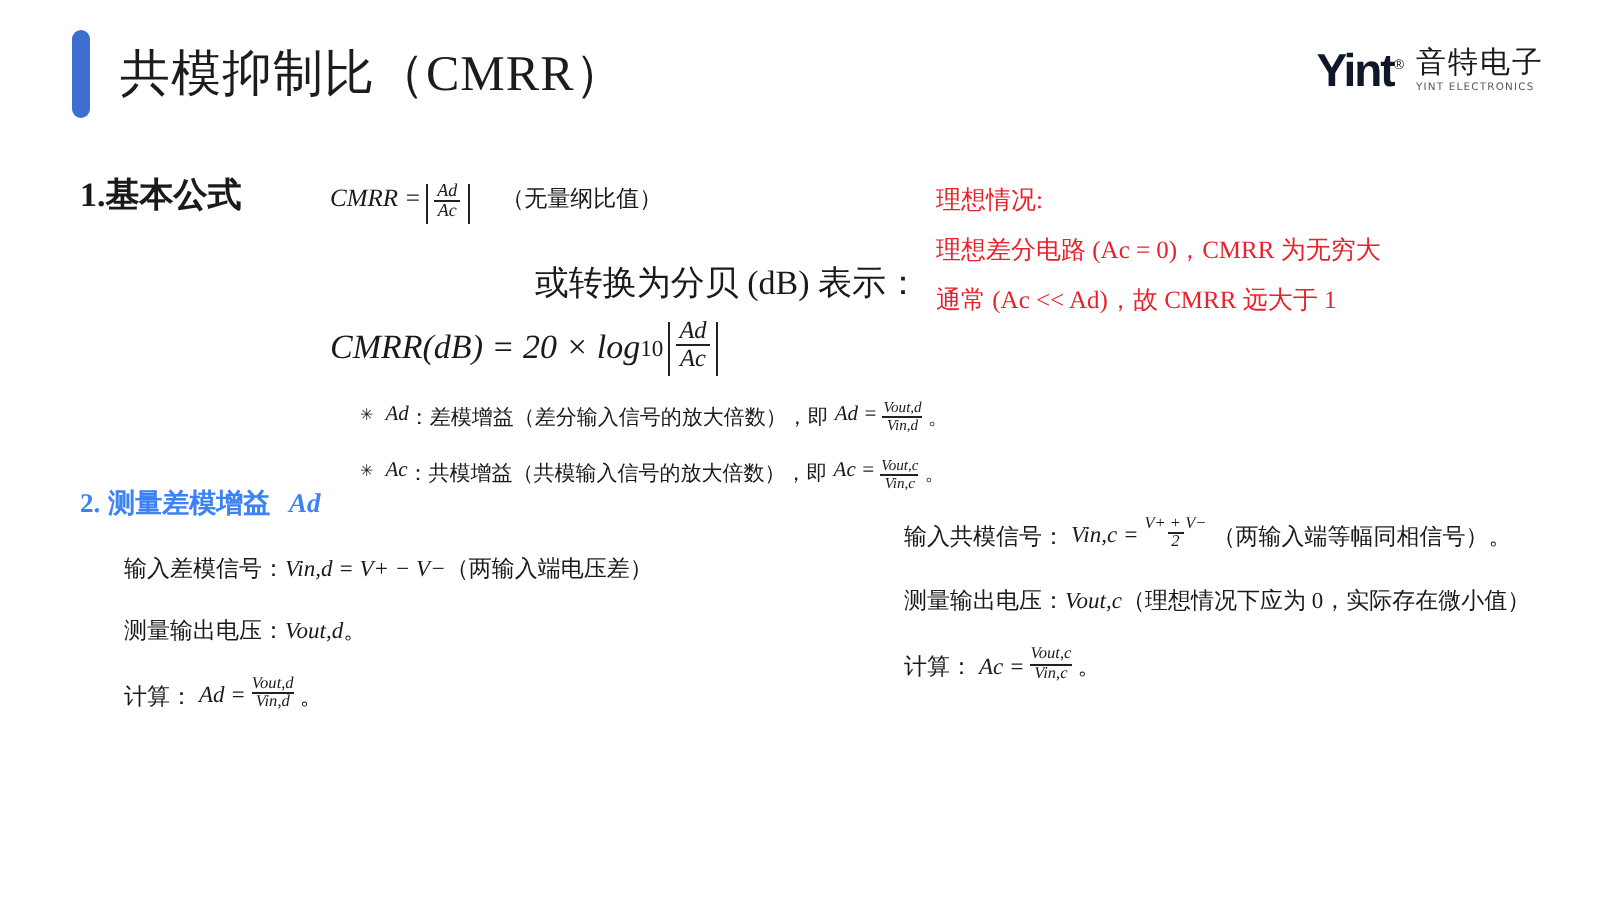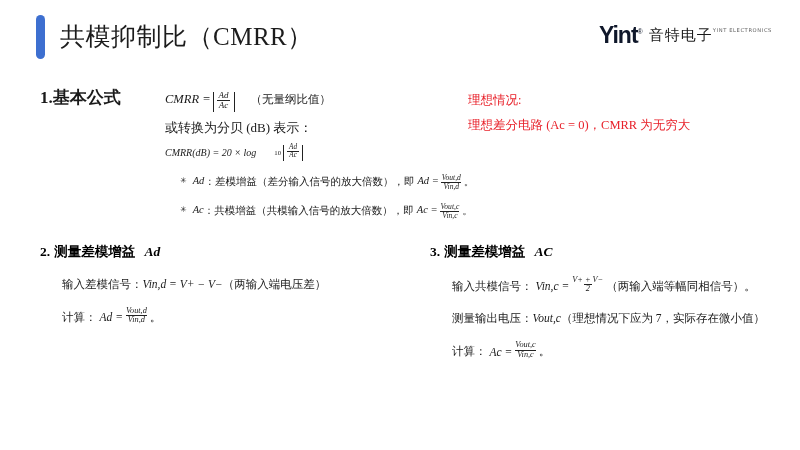--- a/index.html
+++ b/index.html
@@ -66,21 +66,21 @@
     line-height: 1;
     position: relative;
   }
   .logo-mark .reg {
     font-size: 7px;
     vertical-align: super;
     font-weight: normal;
   }
   .logo-text-wrap {
     display: flex;
-    flex-direction: row;
+    flex-direction: column;
     justify-content: center;
     line-height: 1.1;
   }
   .logo-cn {
     font-family: "Liberation Serif", serif;
     font-size: 15px;
     color: #1a1a1a;
     letter-spacing: 1px;
   }
   .logo-en {
@@ -88,21 +88,21 @@
     font-size: 5.2px;
     color: #5c5c5c;
     letter-spacing: 0.6px;
     margin-top: 1px;
   }
   
   .sec-head {
     position: absolute;
     font-size: 13.5px;
     font-weight: bold;
-    color: #000000;
+    color: #3b82f6;
     white-space: nowrap;
   }
   .sec-head .num { margin-right: 4px; }
 
   
   .math {
     font-family: "Liberation Serif", serif;
     font-style: normal;
   }
   .it { font-style: italic; }
@@ -126,34 +126,34 @@
     vertical-align: middle;
   }
   .absbar::before, .absbar::after {
     content: "";
     display: inline-block;
     width: 1px;
     background: #222;
     align-self: stretch;
     margin: 0 2px;
   }
-  .sub { font-size: 0.68em; vertical-align: sub; padding-left: 18px; }
+  .sub { font-size: 0.68em; vertical-align: sub; }
 
   
   #block1 { position: absolute; left: 40px; top: 86px; width: 420px; }
   #b1-head { position: static; font-size: 17px; font-weight: bold; }
   .b1-line {
     margin-left: 125px;
     font-size: 12.5px;
     white-space: nowrap;
   }
   .b1-cmrr { margin-top: -17px; display: flex; align-items: flex-start; }
   .b1-note { font-size: 11.5px; margin-left: 14px; }
-  .b1-line2 { margin-top: 7px; font-size: 13px; }
-  .b1-line3 { margin-top: 8px; font-size: 10px; display: flex; align-items: center;}
+  .b1-line2 { margin-top: 18px; font-size: 17px; text-align: right; }
+  .b1-line3 { margin-top: 8px; font-size: 17px; display: flex; align-items: center;}
   .bullets { margin-top: 14px; margin-left: 140px; }
   .bullet-row {
     display: flex;
     align-items: flex-start;
     font-size: 10.5px;
     margin-bottom: 12px;
     white-space: nowrap;
   }
   .bullet-dot {
     font-size: 8px;
@@ -253,62 +253,62 @@
           <span class="den-part it">Vin,c</span>
         </span>
         <span>。</span>
       </div>
     </div>
   </div>
 
   <div id="red-note">
     <div>理想情况:</div>
     <div>理想差分电路 (Ac = 0)，CMRR 为无穷大</div>
+    <div>通常 (Ac &lt;&lt; Ad)，故 CMRR 远大于 1</div>
   </div>
 
   <div id="block2">
     <div class="sec-head head-gap" style="position:static;">
       <span class="num">2.</span><span>测量差模增益</span>
       <span class="it" style="margin-left:6px">Ad</span>
     </div>
 
     <div class="body-line b2-first">
       <span>输入差模信号：</span><span class="it">Vin,d = V+ − V−</span><span>（两输入端电压差）</span>
     </div>
 
+    <div class="body-line">
+      <span>测量输出电压：</span><span class="it">Vout,d</span><span>。</span>
+    </div>
 
     <div class="body-line" style="display:flex;align-items:center;">
       <span>计算：</span>
       <span class="it" style="margin-left:3px">Ad =</span>
       <span class="frac">
         <span class="num-part it">Vout,d</span>
         <span class="den-part it">Vin,d</span>
       </span>
       <span>。</span>
     </div>
   </div>
 
   <div id="block3">
-    <div class="sec-head head-gap" style="position:static;">
-      <span class="num">3.</span><span>测量差模增益</span>
-      <span class="it" style="margin-left:6px">AC</span>
-    </div>
 
     <div class="body-line b2-first" style="display:flex;align-items:center;">
       <span>输入共模信号：</span>
       <span class="it" style="margin-left:3px">Vin,c =</span>
       <span class="frac">
         <span class="num-part it">V+ + V−</span>
         <span class="den-part it">2</span>
       </span>
       <span>（两输入端等幅同相信号）。</span>
     </div>
 
     <div class="body-line">
-      <span>测量输出电压：</span><span class="it">Vout,c</span><span>（理想情况下应为 7，实际存在微小值）</span>
+      <span>测量输出电压：</span><span class="it">Vout,c</span><span>（理想情况下应为 0，实际存在微小值）</span>
     </div>
 
     <div class="body-line" style="display:flex;align-items:center;">
       <span>计算：</span>
       <span class="it" style="margin-left:3px">Ac =</span>
       <span class="frac">
         <span class="num-part it">Vout,c</span>
         <span class="den-part it">Vin,c</span>
       </span>
       <span>。</span>

